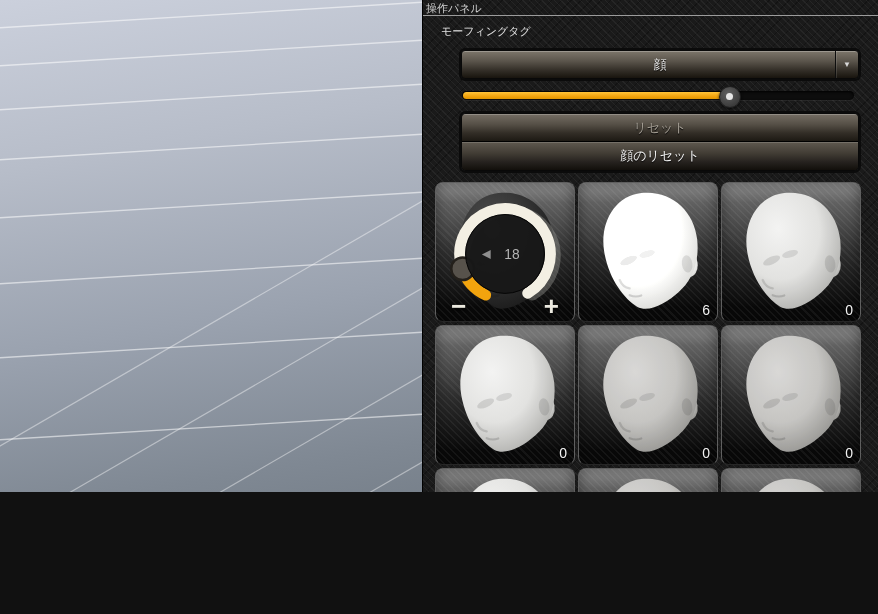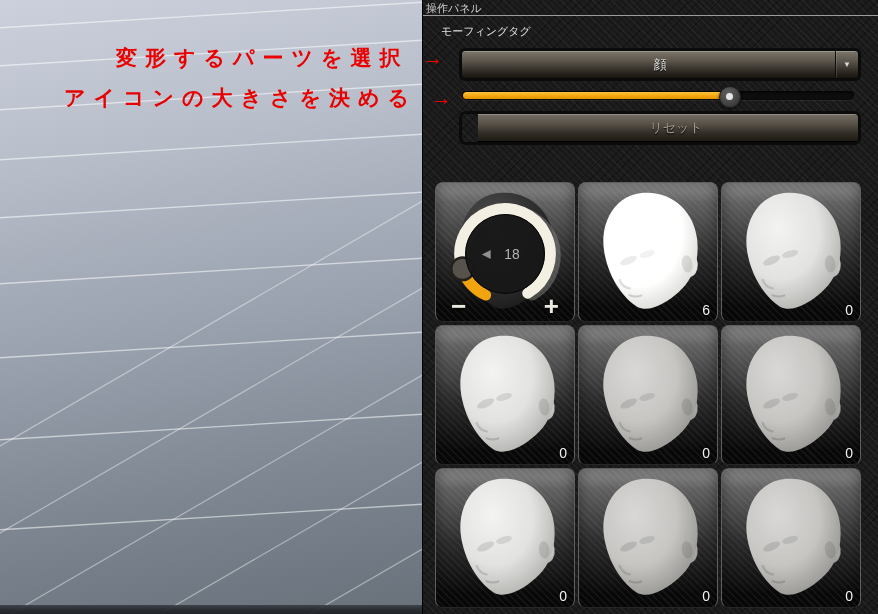--- a/index.html
+++ b/index.html
@@ -1,16 +1,16 @@
 <!DOCTYPE html>
 <html><head>
 <meta charset="utf-8">
 <style>
   html,body{margin:0;padding:0;background:#111;}
-  .stage{position:relative;width:878px;height:614px;overflow:hidden;
+  .stage{position:relative;width:878px;height:492px;overflow:hidden;
          font-family:"Liberation Sans","DejaVu Sans",sans-serif;}
 
   
   .viewport{position:absolute;left:0;top:0;width:422px;height:614px;
     background:linear-gradient(170deg,#cbd0dc 0%,#b7bdc9 25%,#9aa2af 52%,#7f8893 75%,#68717a 100%);}
   .viewport svg{position:absolute;left:0;top:0;}
   .viewport-edge{position:absolute;left:0;bottom:0;width:100%;height:9px;
     background:linear-gradient(180deg,#3a3f45 0%,#23262b 55%,#1a1d21 100%);opacity:.92;}
 
   
@@ -54,21 +54,21 @@
 
   
   .btn-stack{position:absolute;left:38px;top:113px;width:396px;border-radius:5px;
     border:1px solid #090909;box-shadow:0 0 0 2px #0b0b0b;overflow:hidden;}
   .btn{display:block;width:100%;height:28px;border:none;font-family:inherit;font-size:13px;
     color:#f2f2f2;text-shadow:0 1px 1px #000;cursor:pointer;}
   .btn-top{background:linear-gradient(180deg,#756e64 0%,#544e45 40%,#332e27 70%,#1d1913 100%);
     border-bottom:1px solid #000;box-shadow:inset 0 1px 0 rgba(255,255,255,0.22);}
   .btn-bottom{background:linear-gradient(180deg,#5f594f 0%,#423d35 40%,#272320 70%,#120f0b 100%);
     box-shadow:inset 0 1px 0 rgba(255,255,255,0.15);}
-  .btn-dim{color:#a29c92;margin-left:16px;}
+  .btn-dim{color:#a29c92;}
 
   
   .grid{position:absolute;left:12px;top:182px;display:grid;grid-template-columns:repeat(3,140px);
     grid-auto-rows:140px;gap:3px;}
   .cell{position:relative;border-radius:8px;overflow:hidden;cursor:pointer;
     background:linear-gradient(180deg,#8f8f8f 0%,#616161 14%,#2c2c2c 52%,#090909 90%);
     border:1px solid #5f5f5f;border-bottom-color:#262626;
     box-shadow:inset 0 0 14px rgba(0,0,0,0.45);}
   .cell::before{content:'';position:absolute;inset:0;pointer-events:none;
     background:repeating-linear-gradient(45deg,rgba(255,255,255,0.05) 0 1.5px,transparent 1.5px 5px);}
@@ -127,20 +127,21 @@
     <div class="slider">
       <div class="slider-track"></div>
       <div class="slider-fill" style="width: 68%;"></div>
       <div class="slider-handle" style="left: calc(68% - 10px);">
         <div class="slider-dot"></div>
       </div>
     </div>
 
     <div class="btn-stack">
       <button class="btn btn-top btn-dim">リセット</button>
+      <button class="btn btn-bottom">顔のリセット</button>
     </div>
 
     <div class="grid">
         <div class="cell cell-dial">
           <div class="headwrap shade-dark"><svg viewBox="0 0 140 140" width="100%" height="100%">
     <defs>
                 <radialGradient id="hgd" cx="36%" cy="30%" r="80%">
       <stop offset="0%" stop-color="#4f4f4f"></stop>
                   <stop offset="55%" stop-color="#333333"></stop>
                   <stop offset="100%" stop-color="#161616"></stop>
@@ -334,16 +335,14 @@
       <ellipse cx="69" cy="72" rx="8.5" ry="3.6" fill="rgba(30,30,30,0.11)" transform="rotate(-8 69 72)"></ellipse>
       <path d="M37,95 q2,8 9,10" stroke="rgba(20,20,20,0.14)" stroke-width="2.5" fill="none" stroke-linecap="round"></path>
       <path d="M45,112 q6,3.5 12,2" stroke="rgba(20,20,20,0.16)" stroke-width="2.2" fill="none" stroke-linecap="round"></path>
     </g>
             </svg></div>
        <span class="cellnum">0</span>
         </div>
       </div>
   </div>
 
-  <div class="ann a1">変形するパーツを選択 →</div>
-  <div class="ann a2">アイコンの大きさを決める →</div>
 
 </div>
 
 </body></html>

